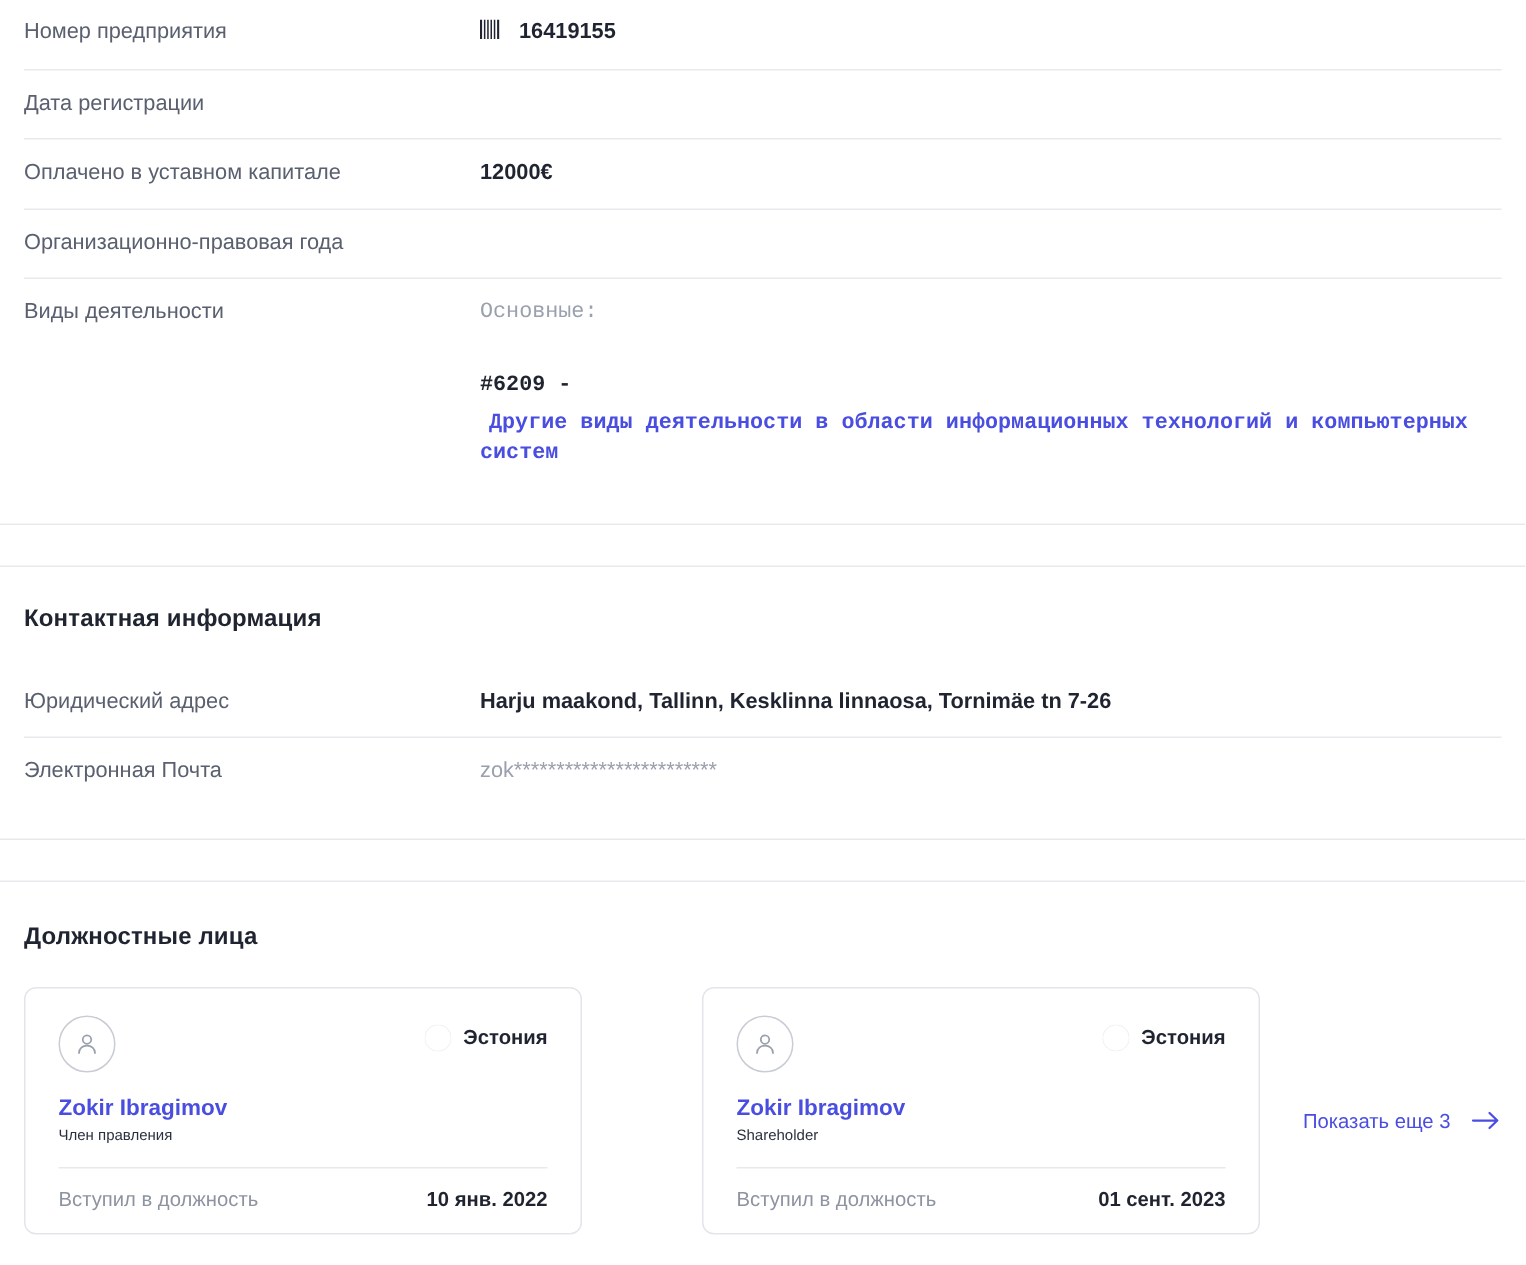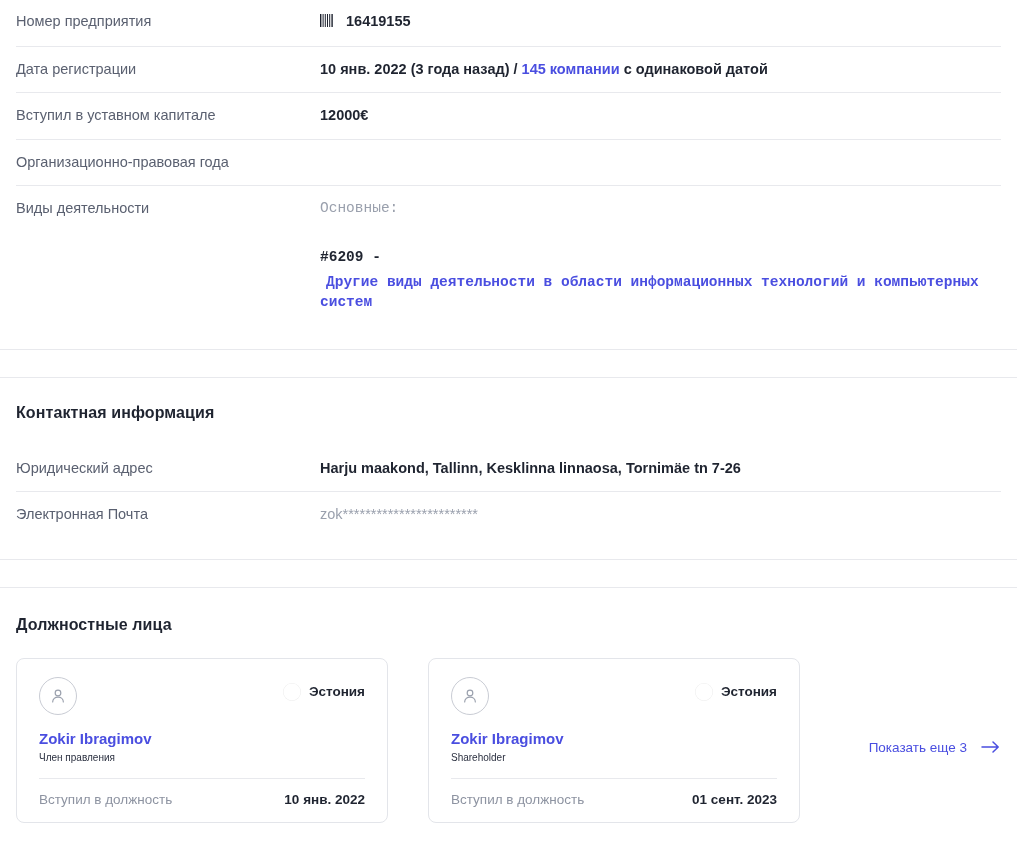--- a/index.html
+++ b/index.html
@@ -120,21 +120,21 @@
   }
 
   
   .officials-wrap {
     position: relative;
     margin: 0 16px;
   }
   .cards-row {
     display: flex;
     align-items: flex-end;
-    gap: 40px;
+    gap: 80px;
   }
   .person-card {
     width: 372px;
     border: 1px solid #e3e5ea;
     border-radius: 8px;
     background: #ffffff;
     padding: 18px 22px 0 22px;
     position: relative;
   }
   .card-top {
@@ -242,25 +242,24 @@
             <rect x="9.2" y="0" width="1" height="13"></rect>
             <rect x="11.4" y="0" width="1.4" height="13"></rect>
           </g>
         </svg>
       </span><span>16419155</span>
     </div>
   </div>
 
   <div class="info-row row-regdate">
     <div class="info-label">Дата регистрации</div>
-    <div class="info-value"><span>10 янв. 2022 (3 года назад) / </span><a class="link">145 компании</a><span> с одинаковой датой</span></div>
   </div>
 
   <div class="info-row row-capital">
-    <div class="info-label">Вступил в уставном капитале</div>
+    <div class="info-label">Оплачено в уставном капитале</div>
     <div class="info-value">12000€</div>
   </div>
 
   <div class="info-row row-legal">
     <div class="info-label">Организационно-правовая года</div>
   </div>
 
   <div class="info-row row-activities no-rule">
     <div class="info-label">Виды деятельности</div>
     <div class="activities-value">

